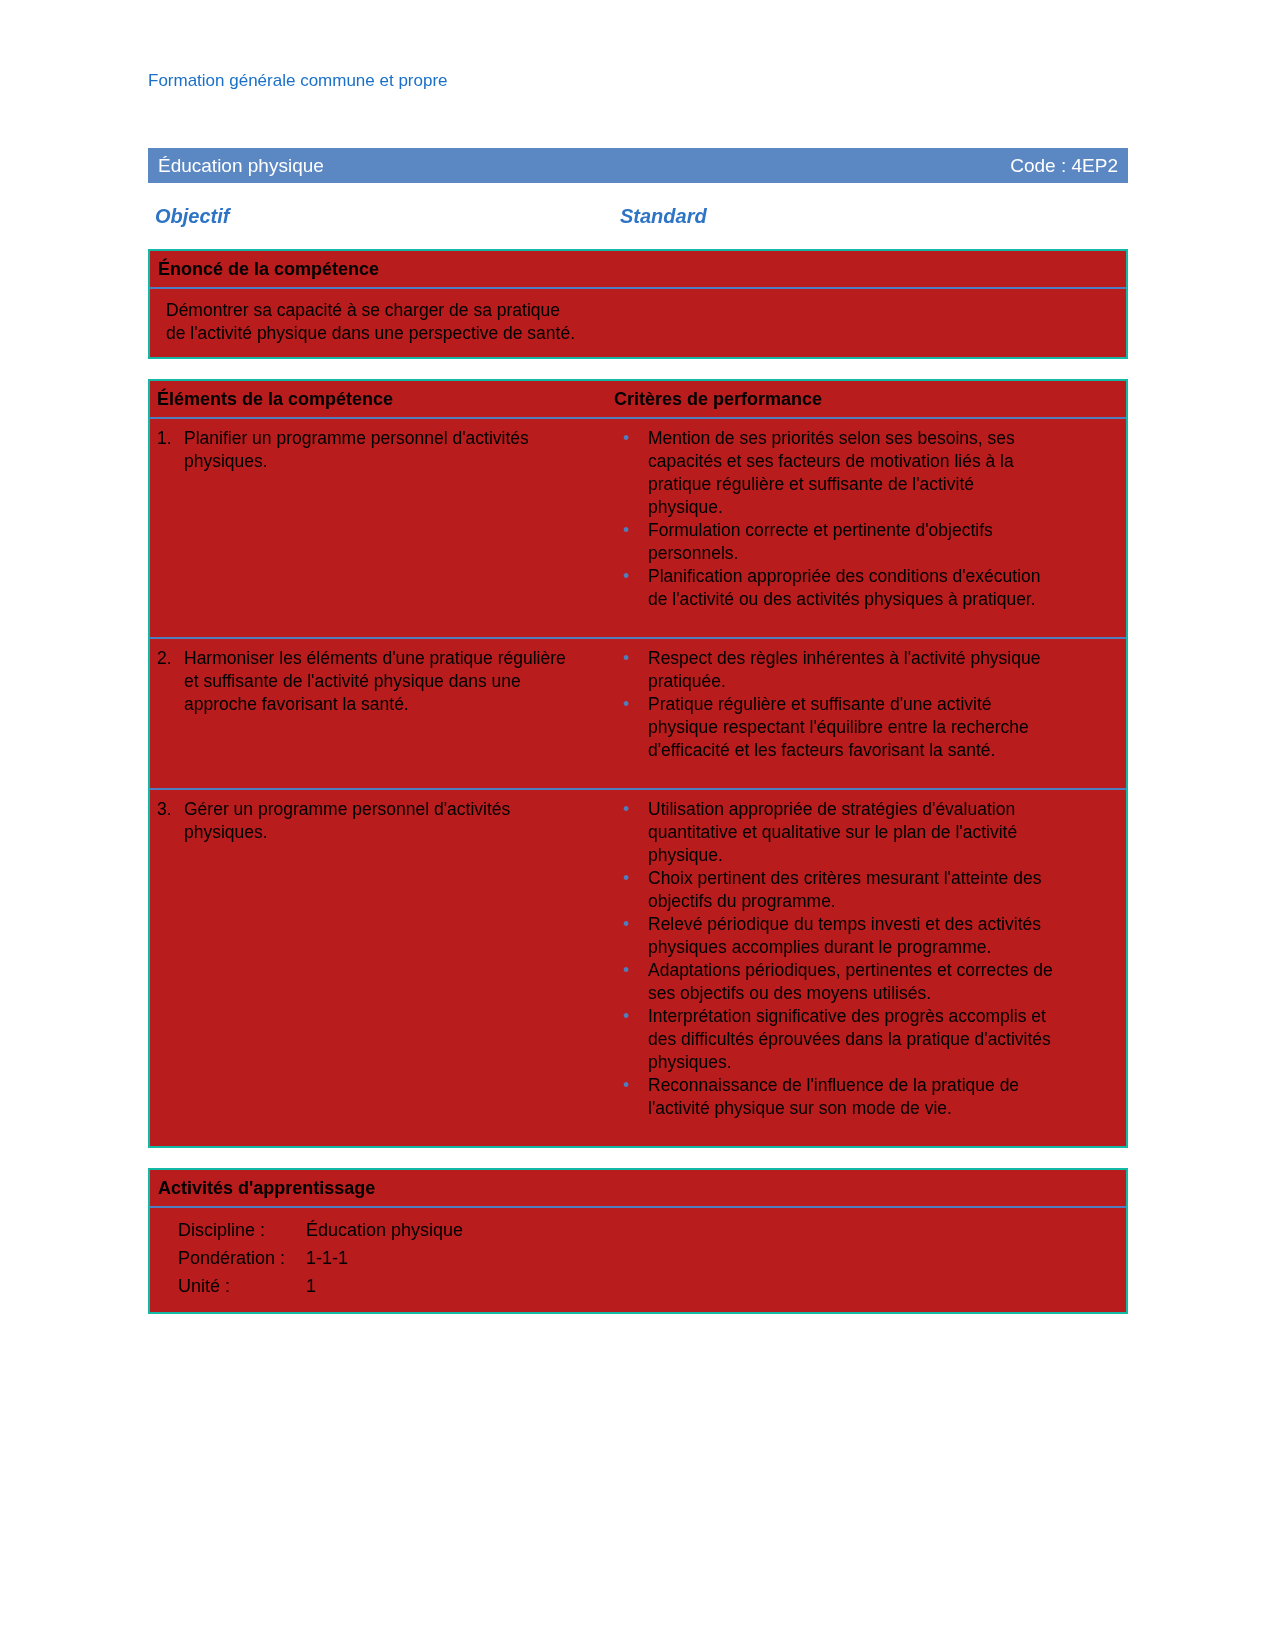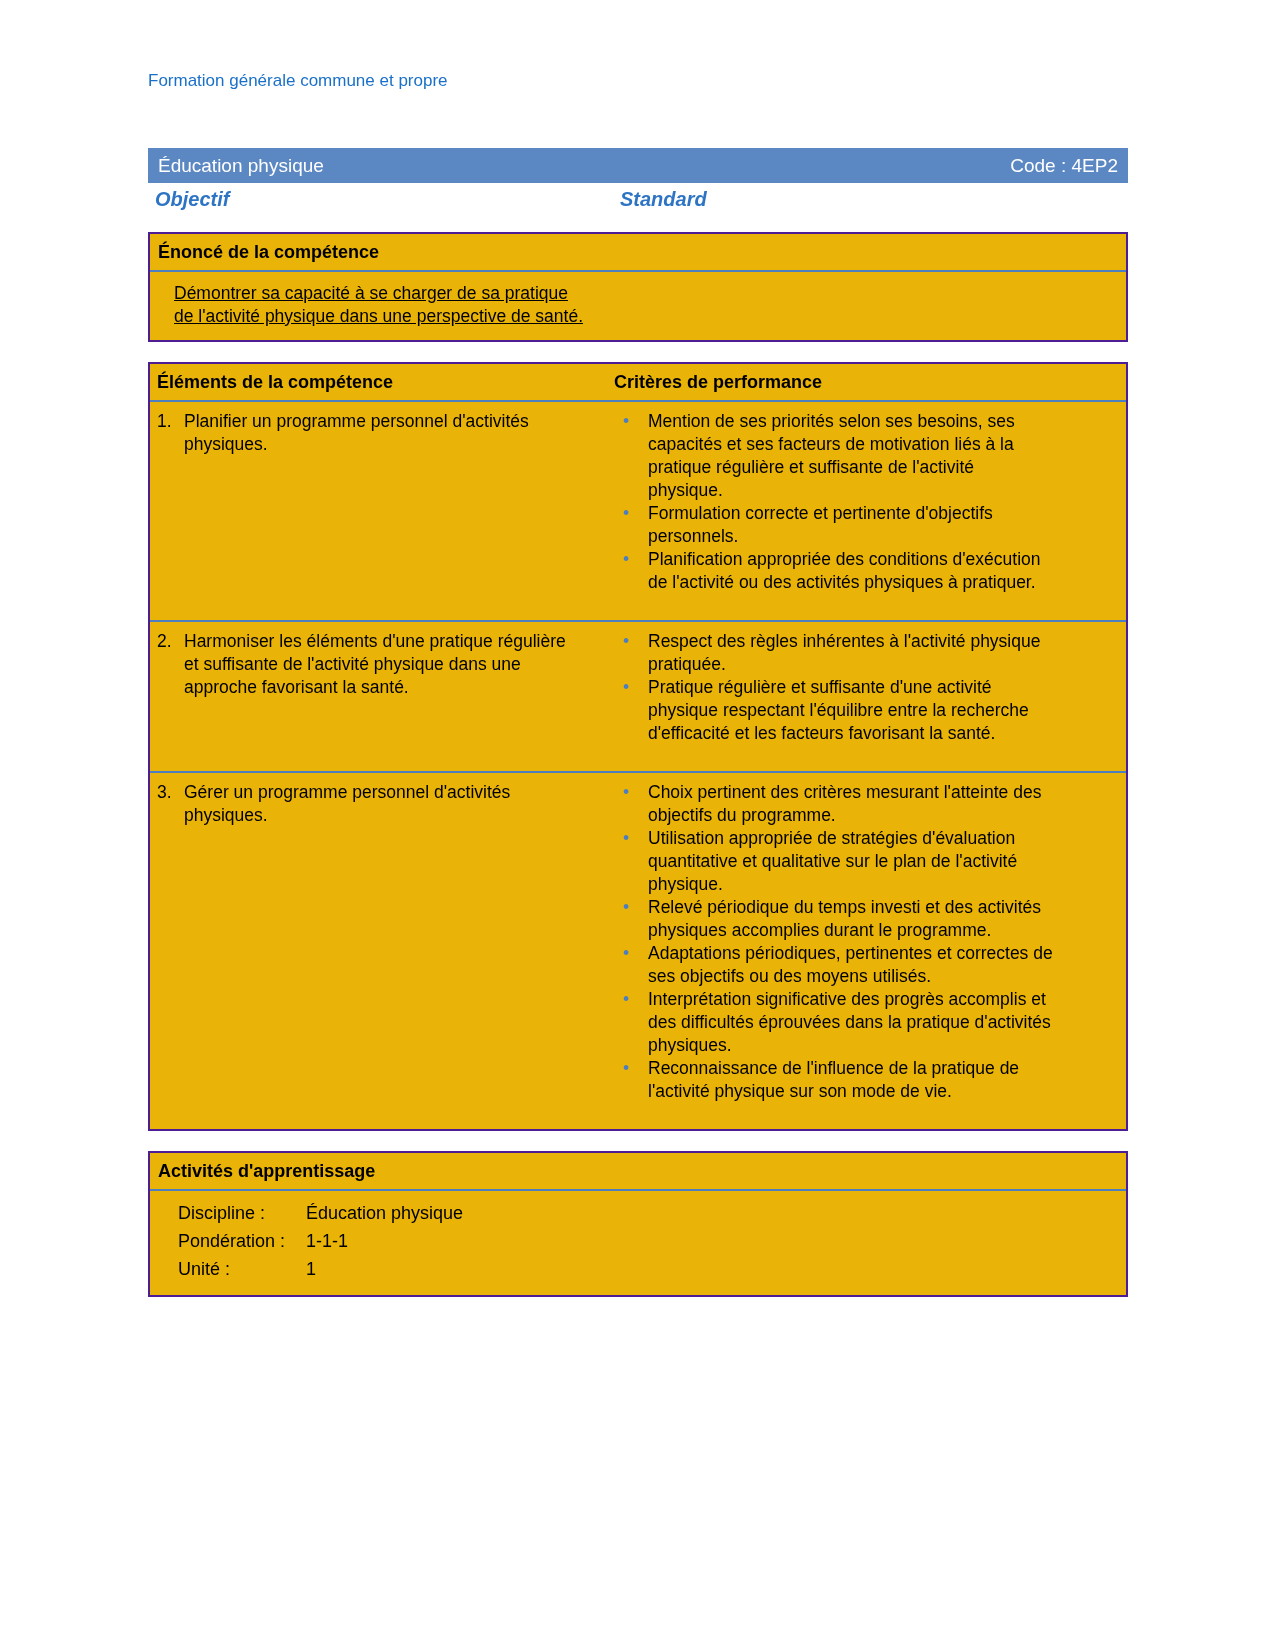--- a/index.html
+++ b/index.html
@@ -27,48 +27,47 @@
     color: #ffffff;
     display: flex;
     align-items: center;
     justify-content: space-between;
     padding: 0 10px;
     font-size: 19px;
   }
 
   .col-heads {
     position: relative;
-    margin-top: 5px;
+    margin-top: 22px;
     height: 26px;
     font-size: 20px;
     font-weight: bold;
     font-style: italic;
     color: #2e74c4;
   }
   .col-heads .objectif { margin-left: 7px; }
   .col-heads .standard { position: absolute; left: 472px; top: 0; }
 
   .box {
-    border: 2px solid #4c1d95;
+    border: 2px solid #14b8a6;
     margin-top: 18px;
-    background: #eab308;
+    background: #b91c1c;
   }
   .box + .box { margin-top: 20px; }
   .box-header {
     font-weight: bold;
     font-size: 18px;
     line-height: 22px;
     padding: 7px 8px;
     border-bottom: 2px solid #4d7ebf;
   }
   .box-body {
-    padding: 10px 24px 12px;
+    padding: 10px 16px 12px;
     font-size: 17.5px;
     line-height: 23px;
-    text-decoration: underline;
   }
   .enonce-text { max-width: 410px; }
 
   
   .trow { display: flex; border-bottom: 2px solid #4d7ebf; }
   .trow:last-child { border-bottom: none; }
   .cell { font-size: 17.5px; line-height: 23px; }
   .cell.left  { width: 464px; padding: 8px 10px 10px 7px; display: flex; }
   .cell.right { flex: 1; padding: 8px 10px 26px 0; }
   .thead .cell { font-weight: bold; font-size: 18px; line-height: 22px; }
@@ -171,22 +170,22 @@
       </div>
 
       <div class="trow">
         <div class="cell left">
           <span class="num">3.</span>
           <div class="elem-text">Gérer un programme personnel d'activités physiques.</div>
         </div>
         <div class="cell right">
           <ul class="criteria">
 
-          <li>Choix pertinent des critères mesurant l'atteinte des objectifs du programme.</li>
-              <li>Utilisation appropriée de stratégies d'évaluation quantitative et qualitative sur le plan de l'activité physique.</li>
+          <li>Utilisation appropriée de stratégies d'évaluation quantitative et qualitative sur le plan de l'activité physique.</li>
+              <li>Choix pertinent des critères mesurant l'atteinte des objectifs du programme.</li>
               <li>Relevé périodique du temps investi et des activités physiques accomplies durant le programme.</li>
               <li>Adaptations périodiques, pertinentes et correctes de ses objectifs ou des moyens utilisés.</li>
               <li>Interprétation significative des progrès accomplis et des difficultés éprouvées dans la pratique d'activités physiques.</li>
               <li>Reconnaissance de l'influence de la pratique de l'activité physique sur son mode de vie.</li>
             </ul>
         </div>
       </div>
     </div>
 
     <div class="box">

